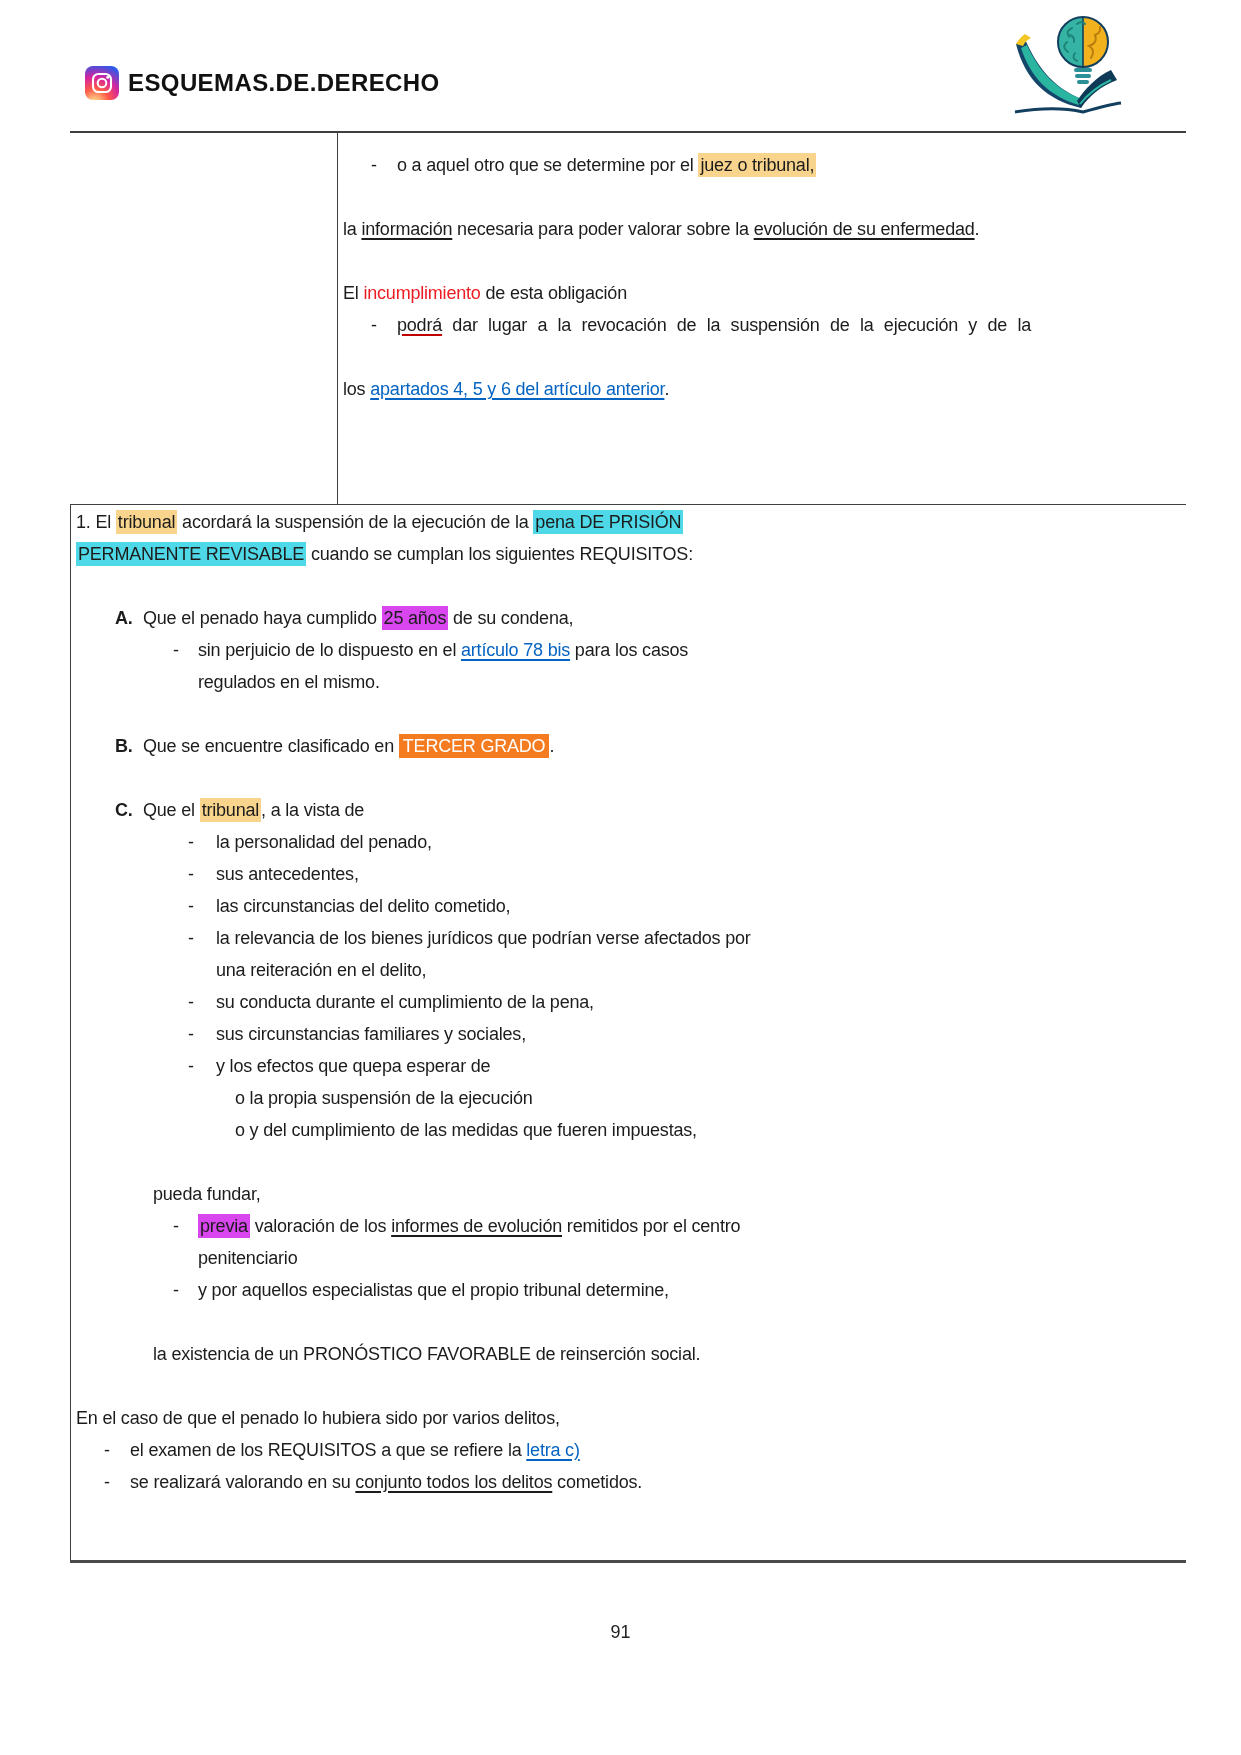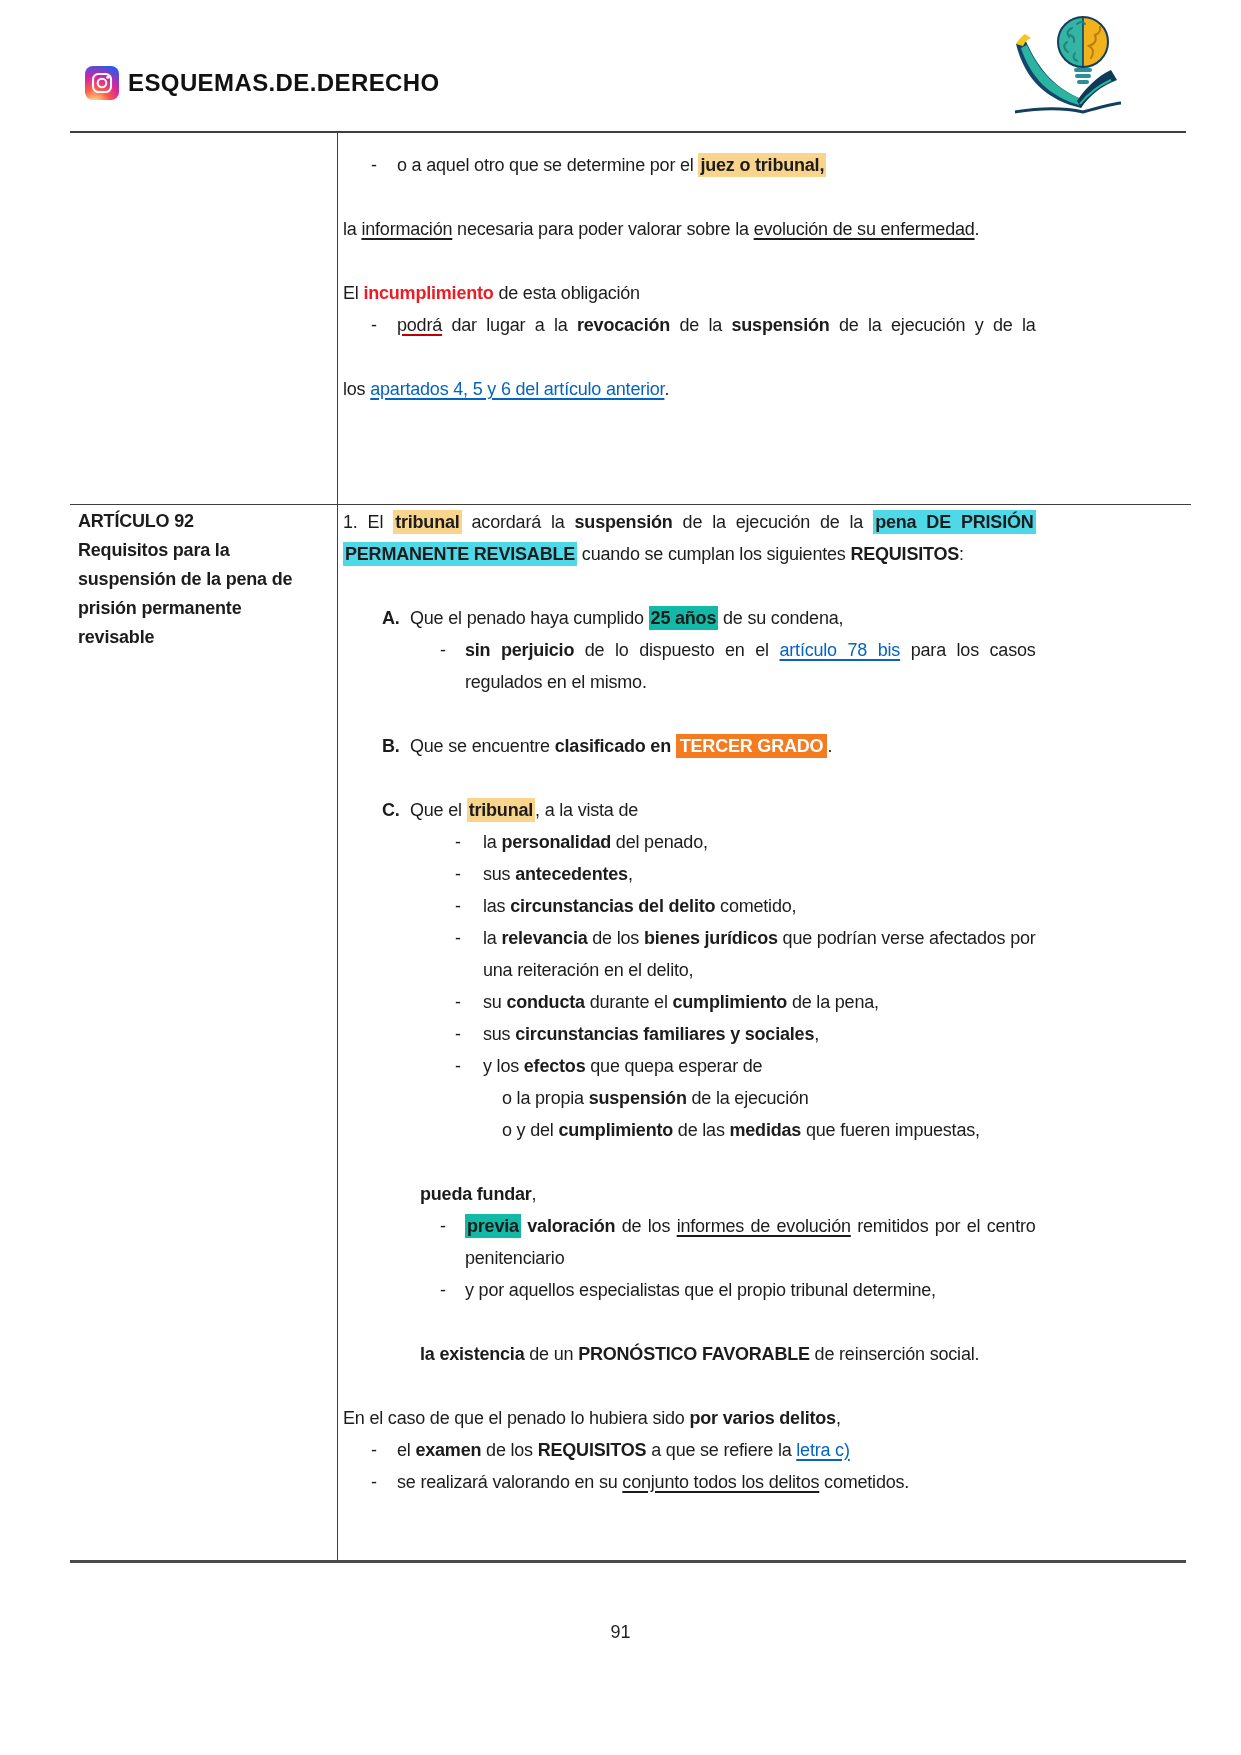--- a/index.html
+++ b/index.html
@@ -31,27 +31,27 @@
   .mk-d1{margin-left:28px;width:26px;}
   .mk-abc{margin-left:39px;width:28px;font-weight:700;}
   .mk-dA{margin-left:97px;width:25px;}
   .mk-dC{margin-left:112px;width:28px;}
   .ind-h1{padding-left:54px;}
   .ind-pf{padding-left:77px;}
   .ind-hA{padding-left:122px;}
   .ind-hC{padding-left:140px;}
   .ind-o{padding-left:159px;}
   
-  .b{font-weight:700;}
+  .b{font-weight:400;}
   .u{text-decoration:underline;text-decoration-thickness:1.5px;text-underline-offset:3px;}
   .ured{text-decoration:underline;text-decoration-color:#C00000;text-decoration-thickness:1.5px;text-underline-offset:3px;}
   .red{color:#ED1C24;}
   .link{color:#0563C1;text-decoration:underline;text-decoration-thickness:1.5px;text-underline-offset:3px;cursor:pointer;}
   .hlt{background:#F9D48C;padding:2px 2px;}
-  .hly{background:#14b8a6;padding:2px 2px;}
+  .hly{background:#d946ef;padding:2px 2px;}
   .hlc{background:#4FD9E8;padding:2px 2px;}
   .hlo{background:#F57B20;color:#ffffff;padding:2px 4px;}
   
   .page-num{position:absolute;left:0;top:1622px;width:100%;text-align:center;font-size:18px;color:#222;}
 </style>
 </head>
 <body>
 
 <div class="hdr-brand">
   <span style="display:inline-block;width:34px;height:34px;">
@@ -104,27 +104,20 @@
   <div class="cell right row1">
       <div class="ln"><span class="mk mk-d1">-</span><span>o a aquel otro que se determine por el </span><span class="b hlt">juez o tribunal,</span></div>
       <div class="ln">&nbsp;</div>
       <div class="ln"><span>la </span><span class="u">información</span><span> necesaria para poder valorar sobre la </span><span class="u">evolución de su enfermedad</span><span>.</span></div>
       <div class="ln">&nbsp;</div>
       <div class="ln"><span>El </span><span class="b red">incumplimiento</span><span> de esta obligación</span></div>
       <div class="ln just"><span class="mk mk-d1">-</span><span class="ured">podrá</span><span> dar lugar a la </span><span class="b">revocación</span><span> de la </span><span class="b">suspensión</span><span> de la ejecución y de la</span></div>
       <div class="ln">&nbsp;</div>
       <div class="ln"><span>los </span><span class="link">apartados 4, 5 y 6 del artículo anterior</span><span>.</span></div>
     </div>
-  <div class="cell left row2 left-cell-lines">
-      <div class="ln"><span>ARTÍCULO 92</span></div>
-      <div class="ln"><span>Requisitos para la</span></div>
-      <div class="ln"><span>suspensión de la pena de</span></div>
-      <div class="ln"><span>prisión permanente</span></div>
-      <div class="ln"><span>revisable</span></div>
-    </div>
   <div class="cell right row2">
       <div class="ln just"><span>1. El </span><span class="b hlt">tribunal</span><span> acordará la </span><span class="b">suspensión</span><span> de la ejecución de la </span><span class="b hlc">pena DE PRISIÓN</span></div>
       <div class="ln"><span class="b hlc">PERMANENTE REVISABLE</span><span> cuando se cumplan los siguientes </span><span class="b">REQUISITOS</span><span>:</span></div>
       <div class="ln">&nbsp;</div>
       <div class="ln"><span class="mk mk-abc">A.</span><span>Que el penado haya cumplido </span><span class="b hly">25 años</span><span> de su condena,</span></div>
       <div class="ln just"><span class="mk mk-dA">-</span><span class="b">sin perjuicio</span><span> de lo dispuesto en el </span><span class="link">artículo 78 bis</span><span> para los casos</span></div>
       <div class="ln ind-hA"><span>regulados en el mismo.</span></div>
       <div class="ln">&nbsp;</div>
       <div class="ln"><span class="mk mk-abc">B.</span><span>Que se encuentre </span><span class="b">clasificado en</span><span> </span><span class="b hlo">TERCER GRADO</span><span>.</span></div>
       <div class="ln">&nbsp;</div>

